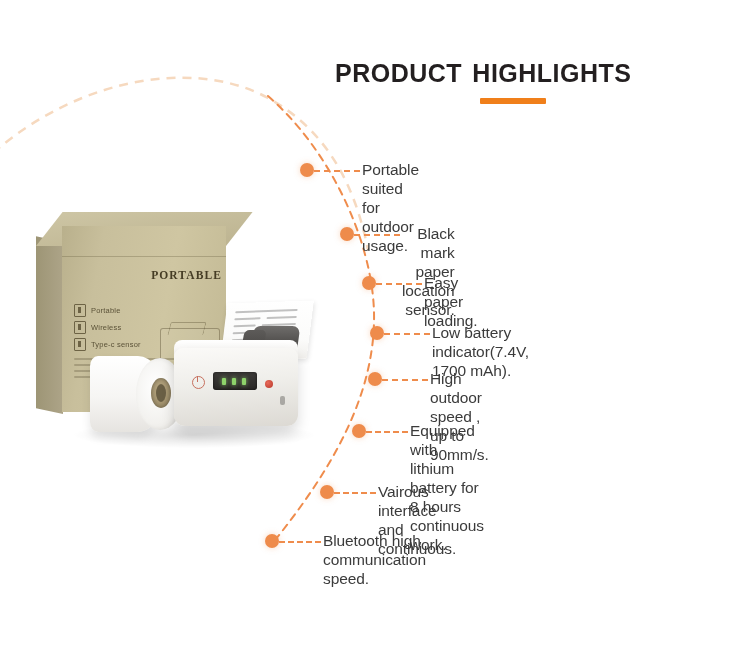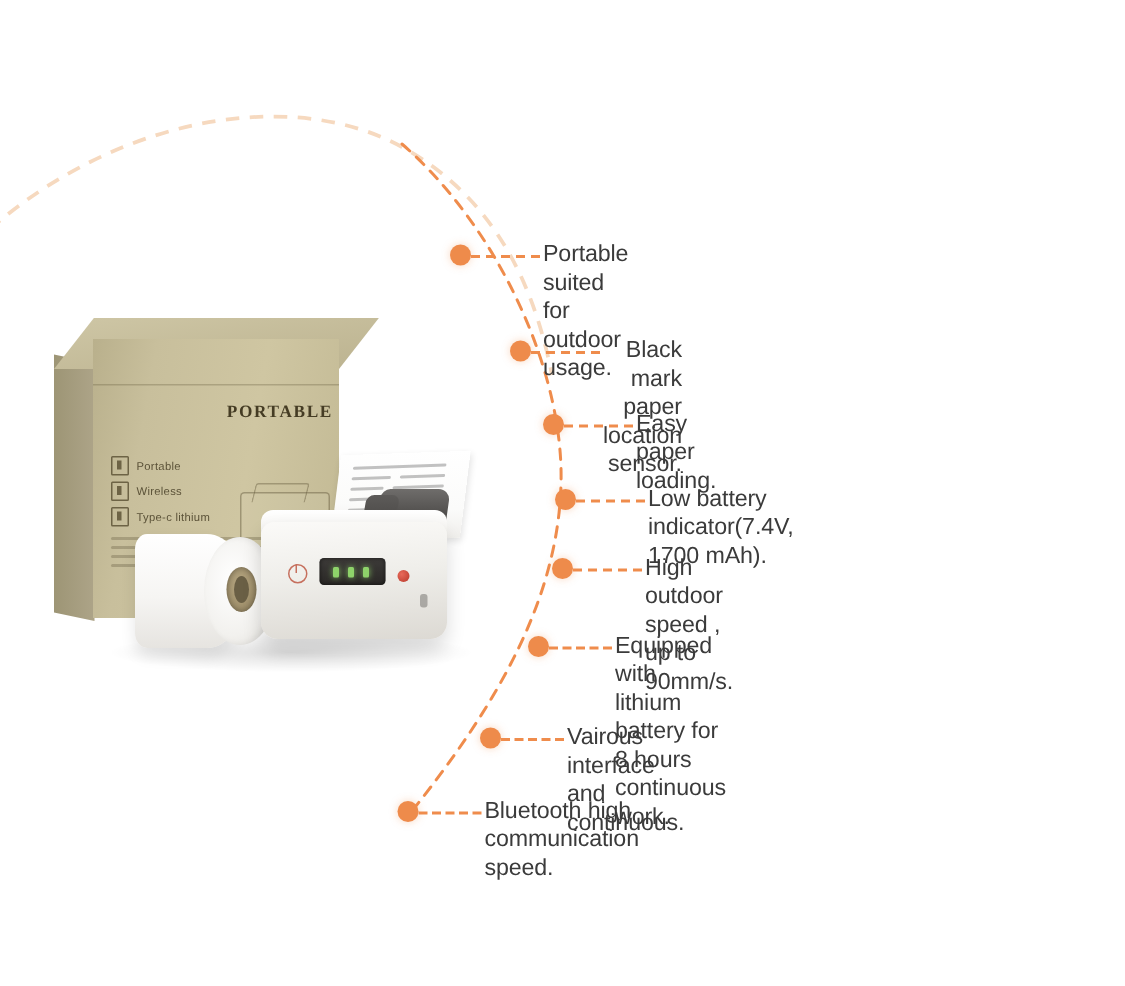--- a/index.html
+++ b/index.html
@@ -319,20 +319,24 @@
 <div id="page">
 
   <svg class="bg-arc" viewBox="0 0 750 657" xmlns="http://www.w3.org/2000/svg">
     <path d="M -30 175 C 60 80, 190 55, 268 98 C 330 132, 356 190, 368 250" fill="none" stroke="#f6d9bf" stroke-width="2.5" stroke-dasharray="9 7"></path>
   </svg>
 
   <svg class="bg-arc" viewBox="0 0 750 657" xmlns="http://www.w3.org/2000/svg">
     <path d="M 268 96 C 330 150, 372 240, 374 312 C 376 396, 330 472, 272 544" fill="none" stroke="#ef8c4c" stroke-width="2" stroke-dasharray="7 6" stroke-linecap="round"></path>
   </svg>
 
+  <div class="title-block">
+    <div class="title-text">Product highlights</div>
+    <div class="title-rule"></div>
+  </div>
 
   <div class="photo">
 
     <div class="shadow-blob"></div>
 
     <div class="box">
       <div class="box-side"></div>
       <div class="box-top"></div>
       <div class="box-front"></div>
       <div class="box-lidline"></div>
@@ -345,21 +349,21 @@
         <div class="box-feat">
           <span class="feat-icon"></span>
           <span class="feat-label">Portable</span>
         </div>
         <div class="box-feat">
           <span class="feat-icon"></span>
           <span class="feat-label">Wireless</span>
         </div>
         <div class="box-feat">
           <span class="feat-icon"></span>
-          <span class="feat-label">Type-c lithium</span>
+          <span class="feat-label">Type-c sensor</span>
         </div>
       </div>
 
       <div class="box-printer-art"></div>
 
       <div class="box-fineprint">
         <div class="fine-line" style="width:100%"></div>
         <div class="fine-line" style="width:94%"></div>
         <div class="fine-line" style="width:72%"></div>
         <div class="fine-line" style="width:40%"></div>

